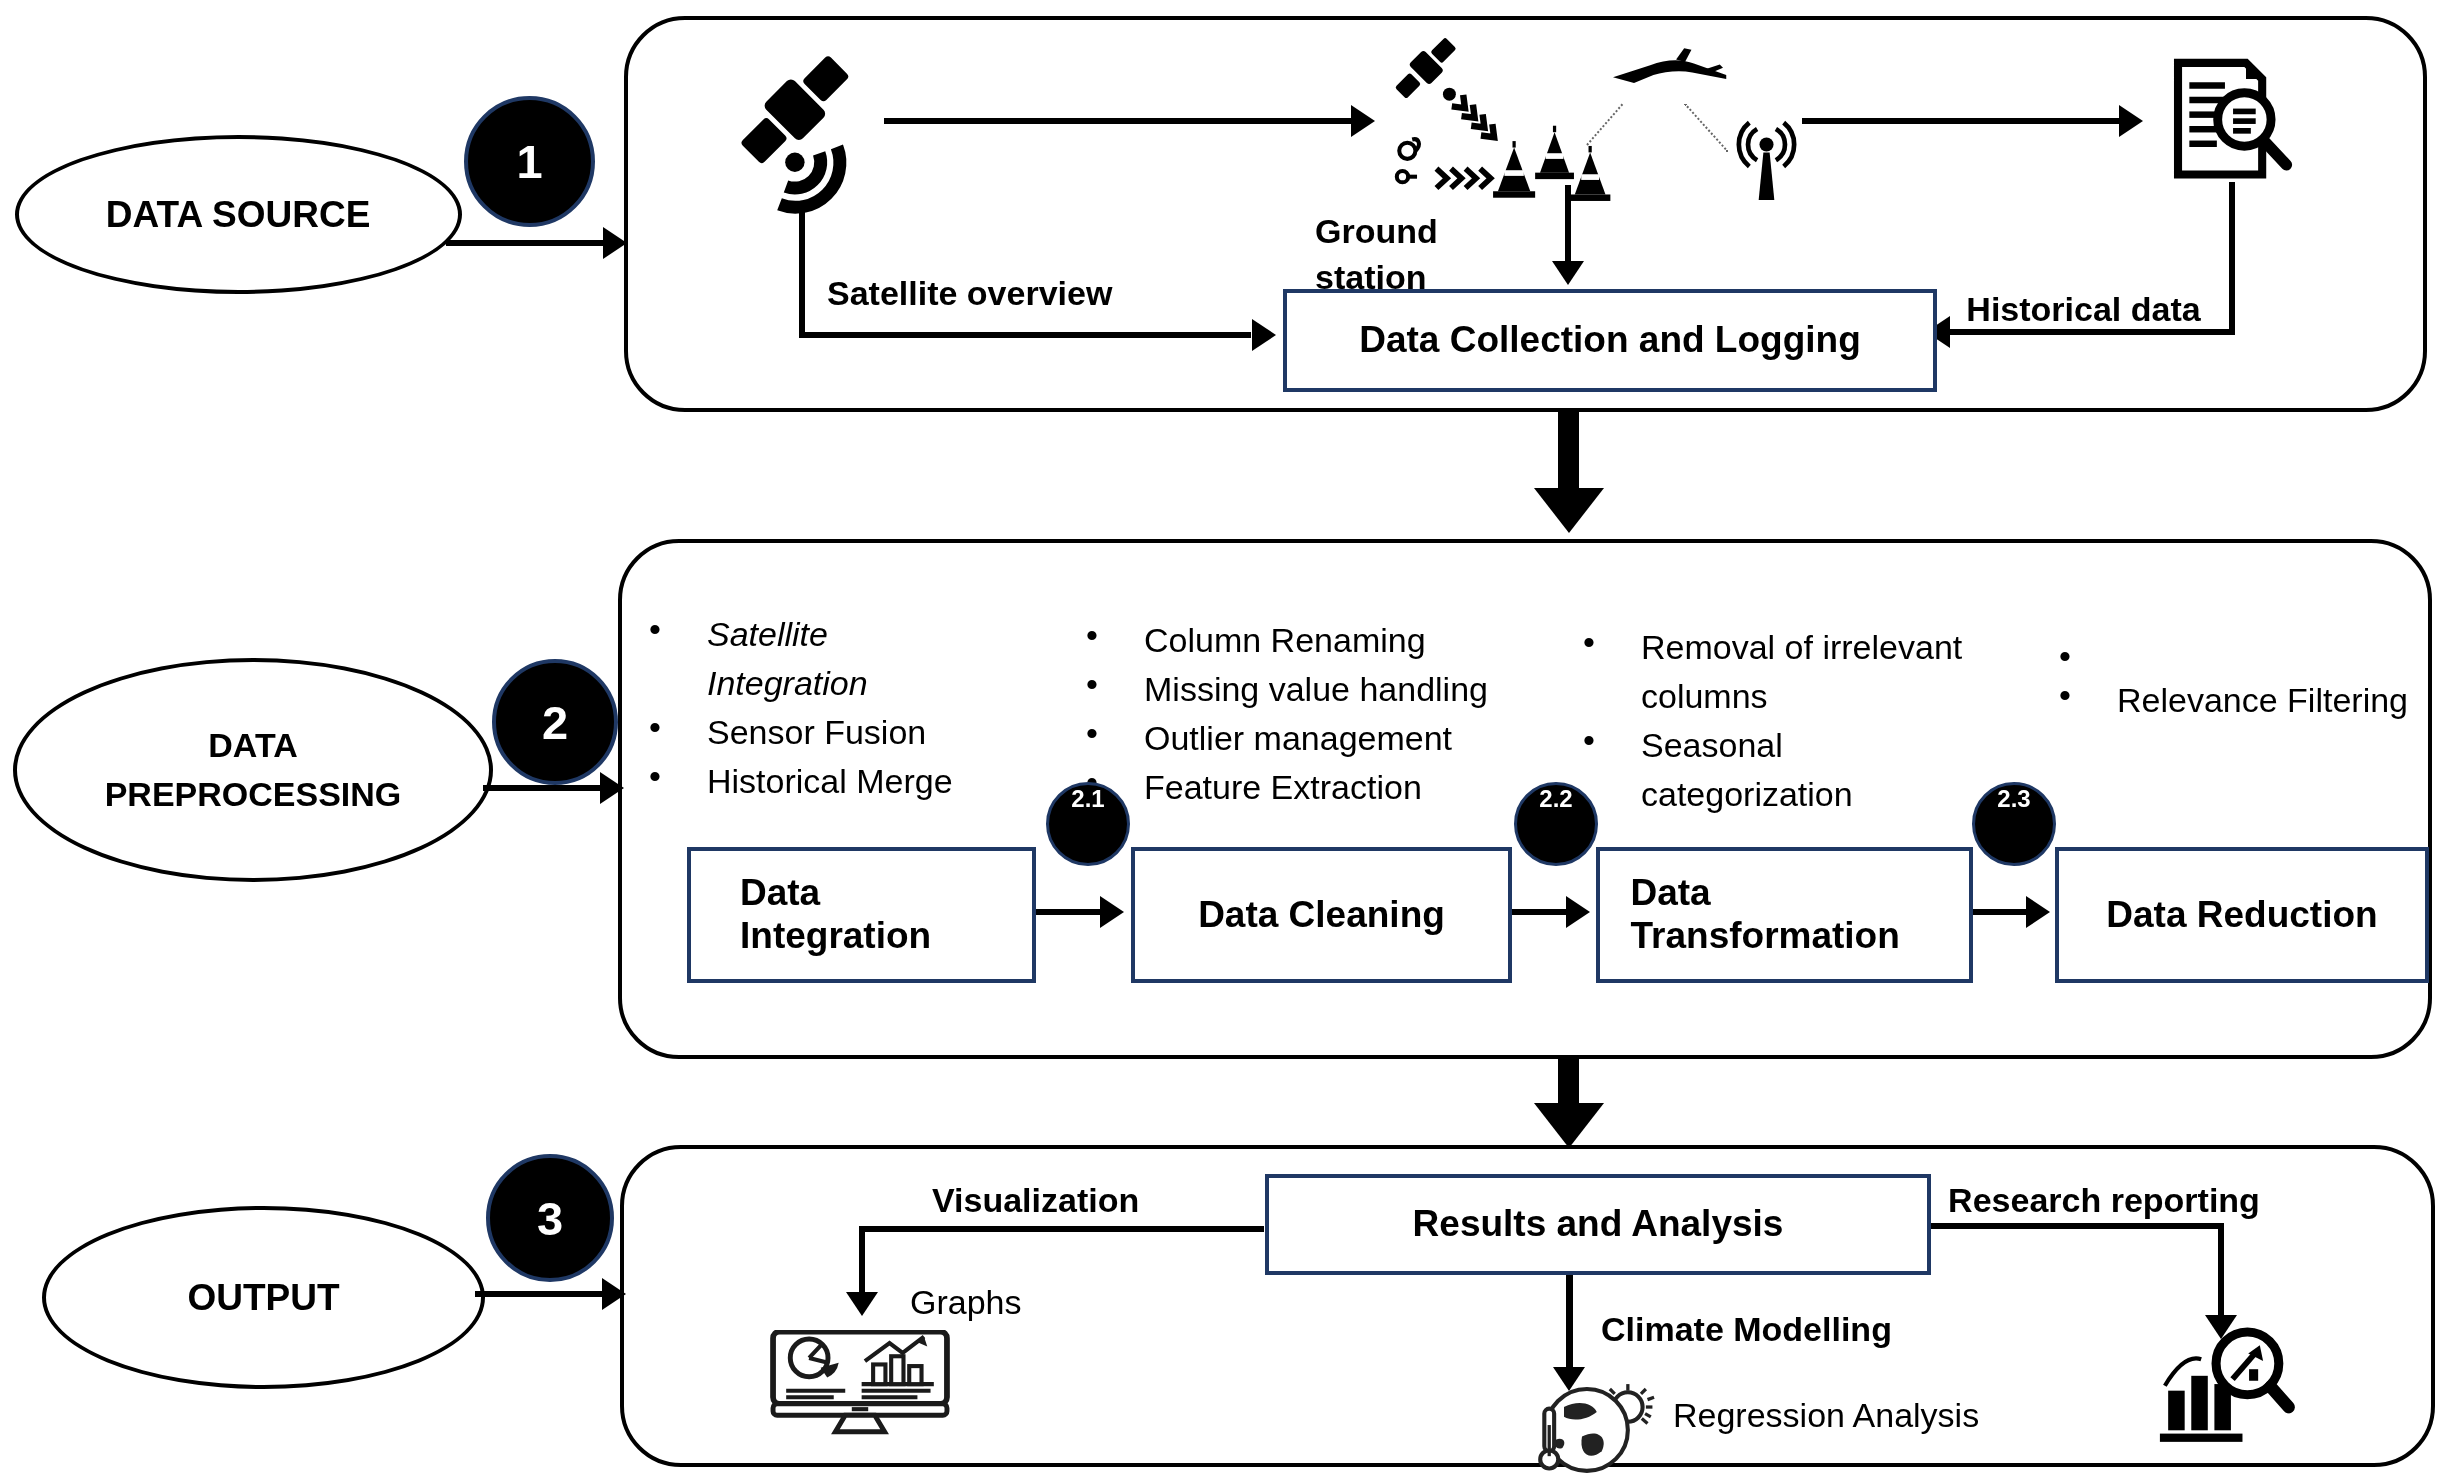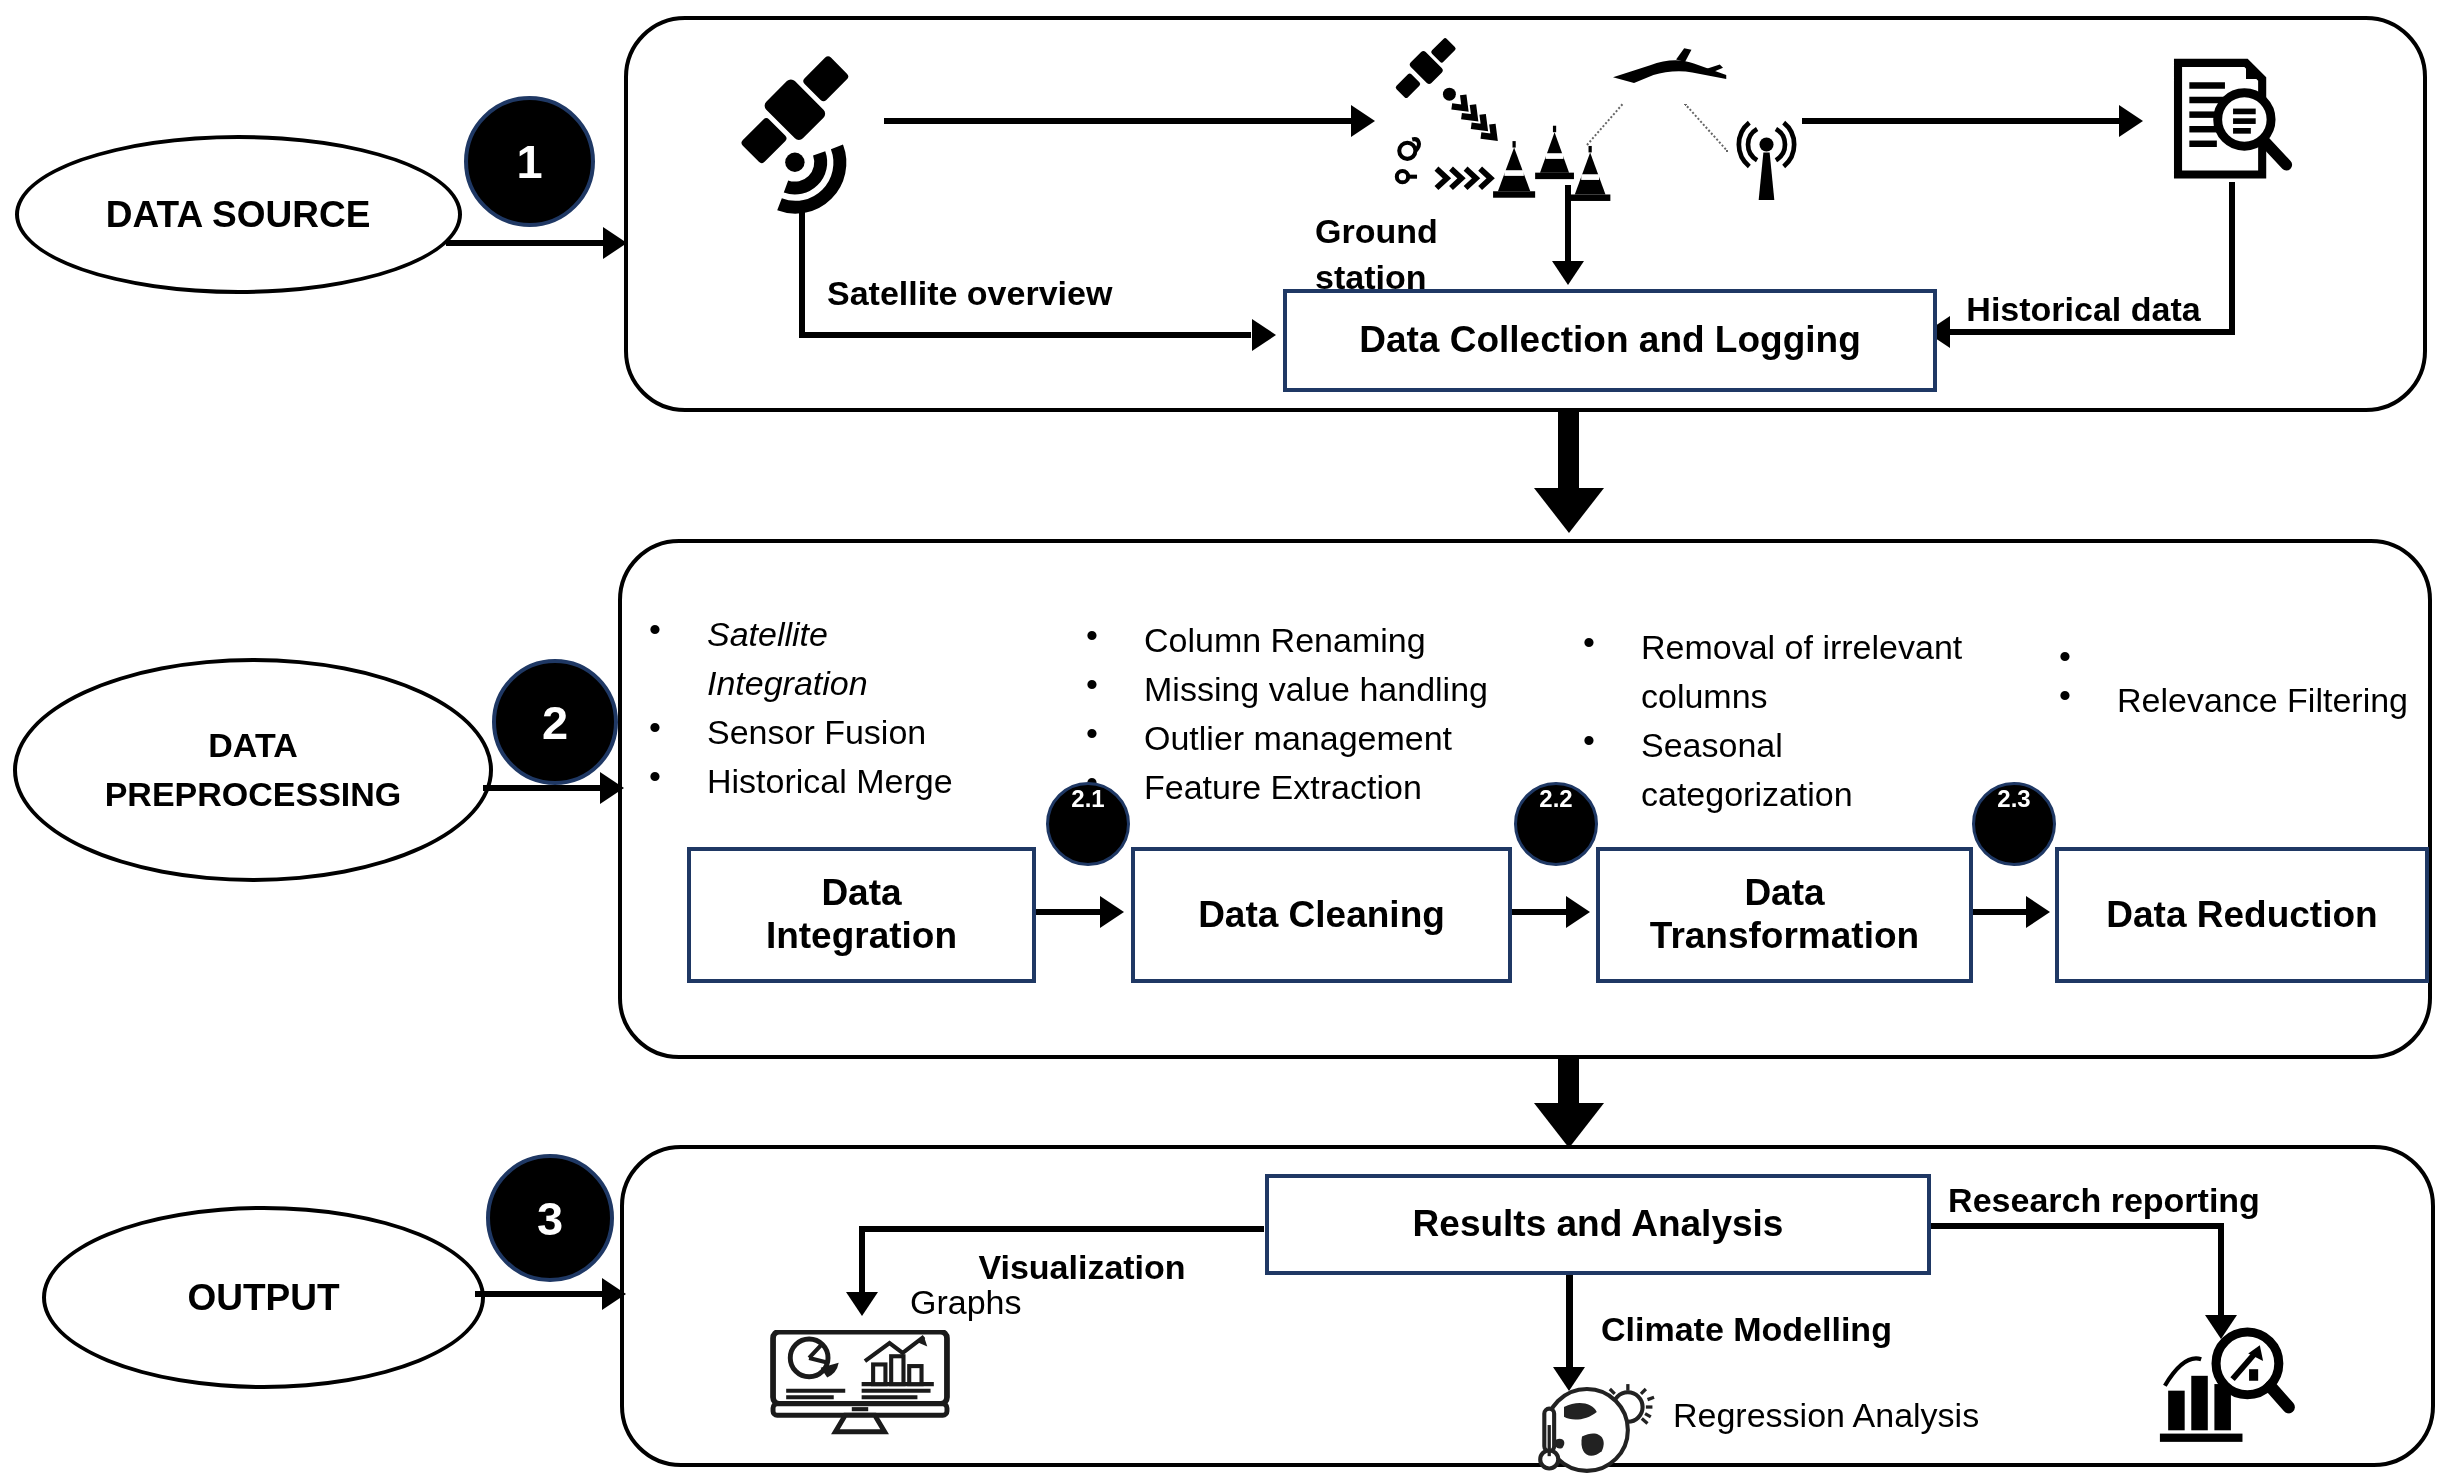--- a/index.html
+++ b/index.html
@@ -18,21 +18,21 @@
     font-weight:bold;font-size:47px;
   }
   .mini-num{
     position:absolute;width:78px;height:78px;background:#000;border:3.2px solid #1f3864;
     border-radius:50%;color:#fff;display:flex;align-items:flex-start;justify-content:center;
     font-weight:bold;font-size:24px;z-index:5;
   }
   .frame{position:absolute;border:4.9px solid #000;border-radius:61px;background:#fff;}
   .navybox{
     position:absolute;border:4.9px solid #1f3864;background:#fff;
-    display:flex;align-items:center;justify-content:center;text-align:center;
+    display:flex;align-items:center;justify-content:center;
     font-weight:bold;font-size:37px;line-height:1.15;z-index:4;
   }
   .hline,.vline{position:absolute;background:#000;z-index:2;}
   .lbl{position:absolute;font-size:34px;z-index:3;}
   .bold{font-weight:bold;}
   .ah-r{position:absolute;width:0;height:0;border-top:16px solid transparent;border-bottom:16px solid transparent;border-left:24px solid #000;z-index:2;}
   .ah-l{position:absolute;width:0;height:0;border-top:16px solid transparent;border-bottom:16px solid transparent;border-right:24px solid #000;z-index:2;}
   .ah-d{position:absolute;width:0;height:0;border-left:16px solid transparent;border-right:16px solid transparent;border-top:24px solid #000;z-index:2;}
   .big-ah-d{position:absolute;width:0;height:0;border-left:35px solid transparent;border-right:35px solid transparent;border-top:45px solid #000;z-index:2;}
   .bullets{position:absolute;font-size:34px;z-index:3;}
@@ -291,21 +291,21 @@
 
   <div class="vline" style="left:1558px;top:1059px;width:21px;height:47px;"></div>
   <div class="big-ah-d" style="left:1534px;top:1103px;"></div>
 
   <div class="frame" style="left:620px;top:1145px;width:1807px;height:314px;"></div>
 
   <div class="navybox" style="left:1265px;top:1174px;width:658px;height:93px;">
     <span>Results and Analysis</span>
   </div>
 
-  <div class="lbl bold" style="left:932px;top:1248px;width:300px;text-align:center;">Visualization</div>
+  <div class="lbl bold" style="left:932px;top:1181px;width:300px;">Visualization</div>
   <div class="hline" style="left:859px;top:1226px;width:405px;height:5.7px;"></div>
   <div class="vline" style="left:859px;top:1226px;width:5.7px;height:68px;"></div>
   <div class="ah-d" style="left:846px;top:1292px;"></div>
   <div class="lbl" style="left:910px;top:1283px;width:195px;">Graphs</div>
 
   <svg class="icon" style="left:769px;top:1330px;" width="182" height="105" viewBox="0 0 220 128">
     <rect x="4" y="2" width="212" height="88" rx="8" fill="#fff" stroke="#1a1a1a" stroke-width="7"></rect>
     <circle cx="48" cy="34" r="23" fill="none" stroke="#1a1a1a" stroke-width="6"></circle>
     <path d="M48 34 L64 17 M48 34 L71 40" stroke="#1a1a1a" stroke-width="5" fill="none"></path>
     <path d="M62 46 L84 40 A24 24 0 0 1 70 58 Z" fill="#1a1a1a"></path>

